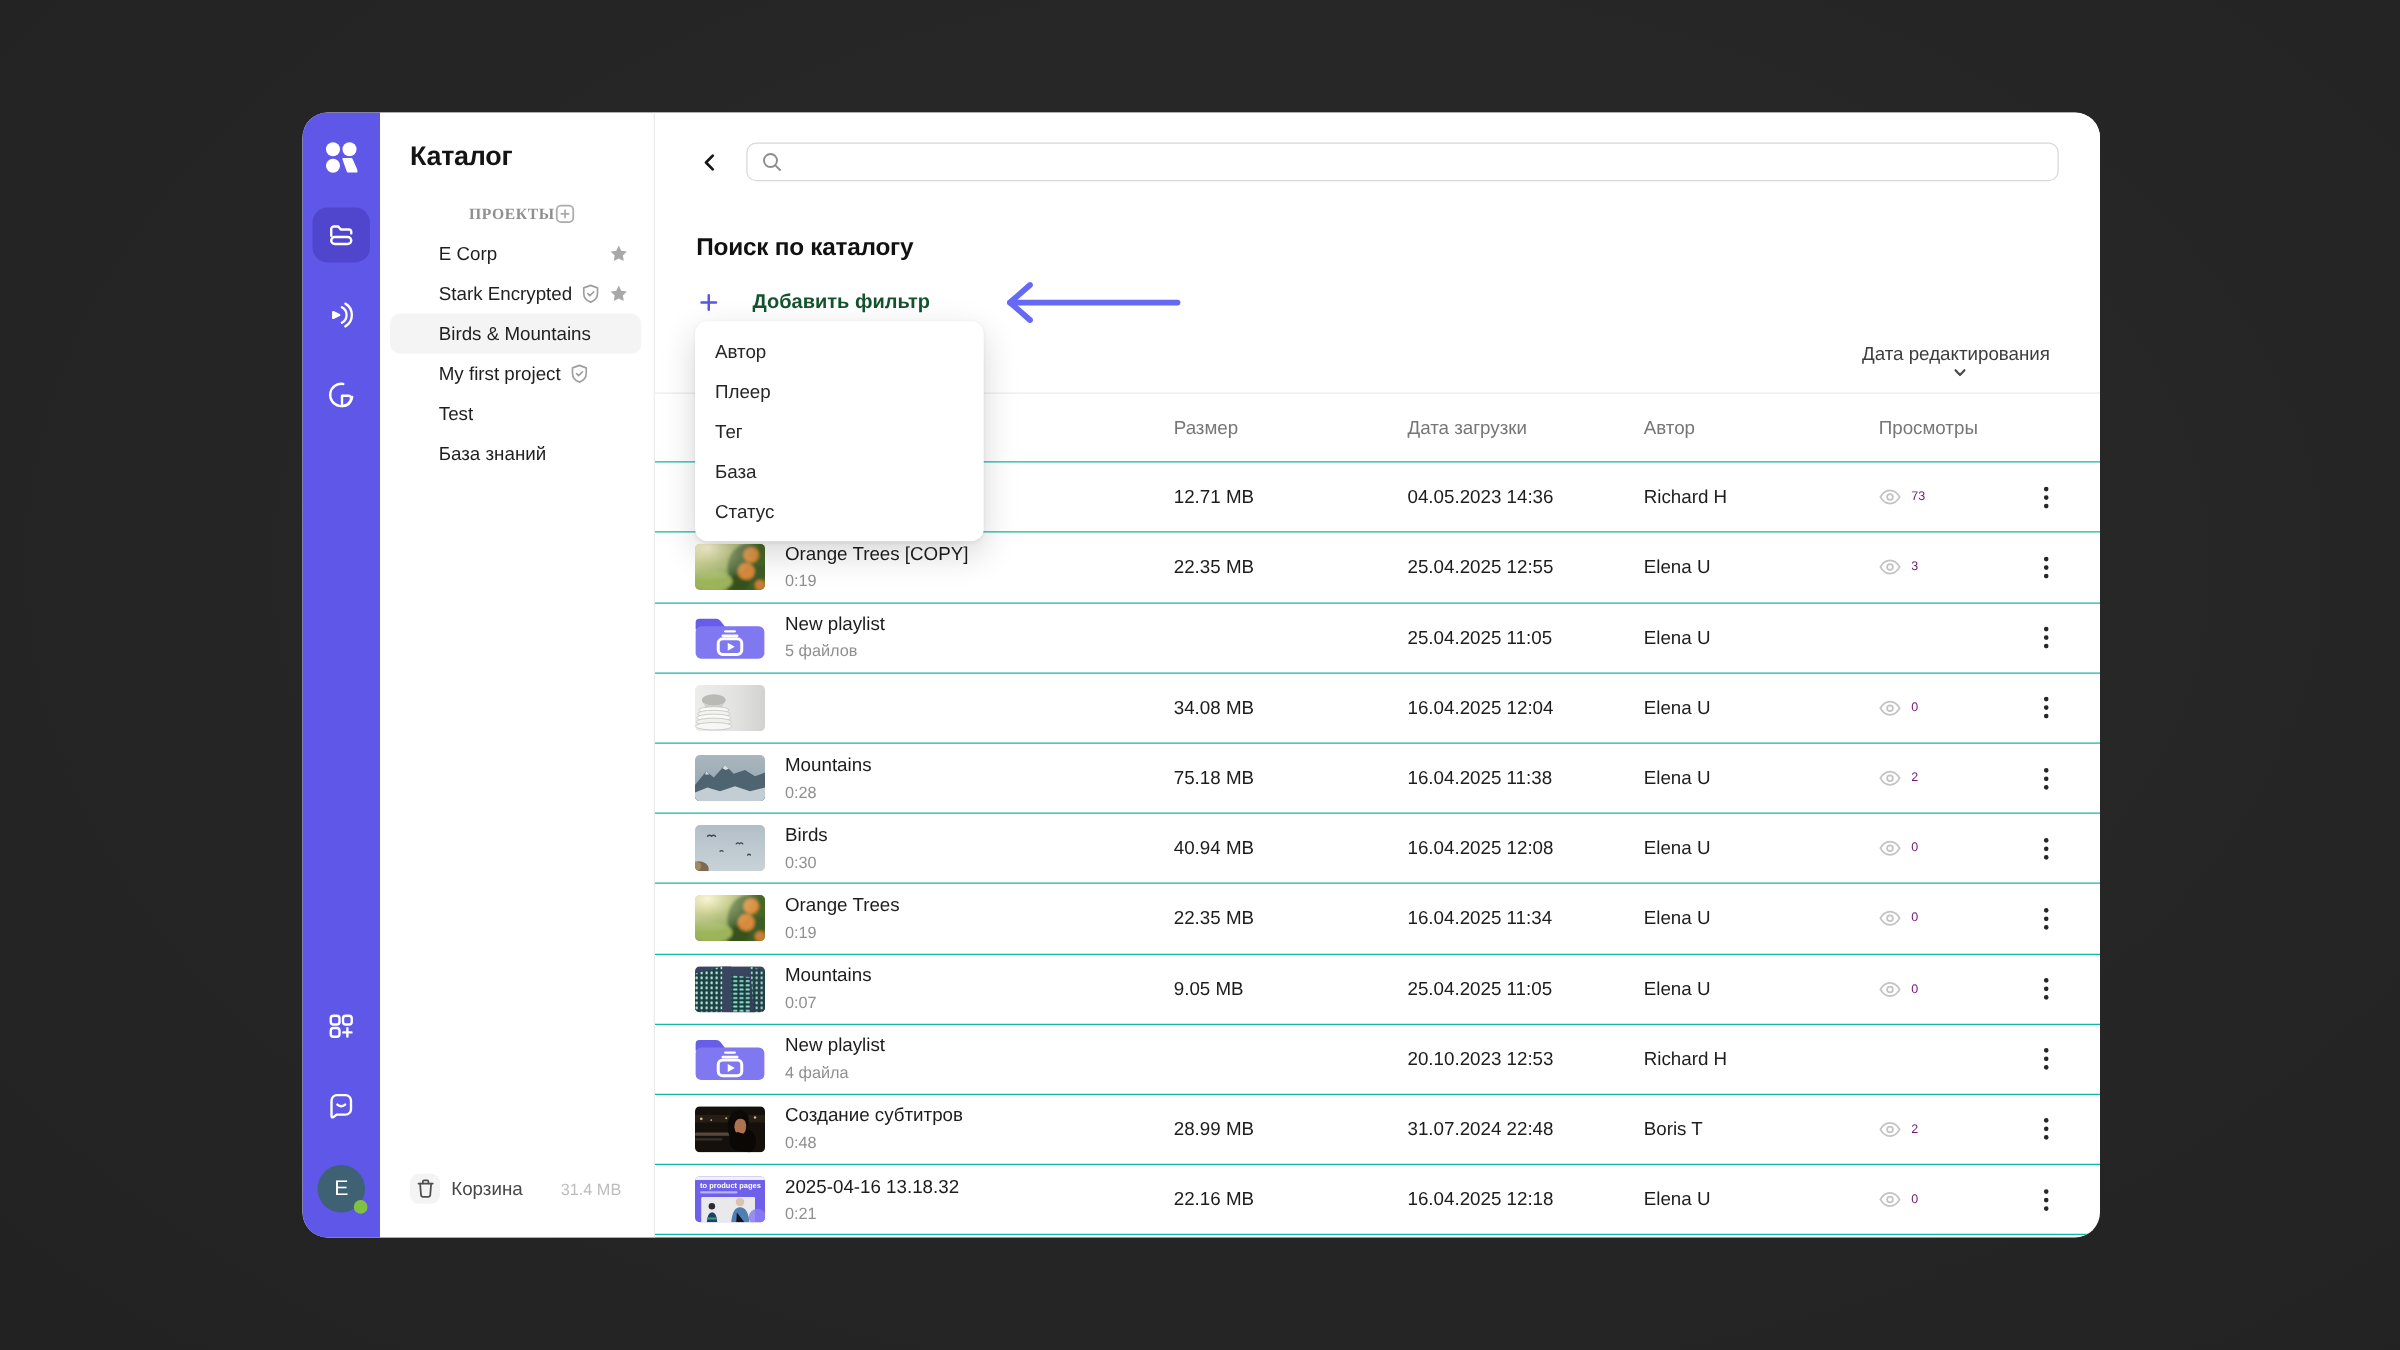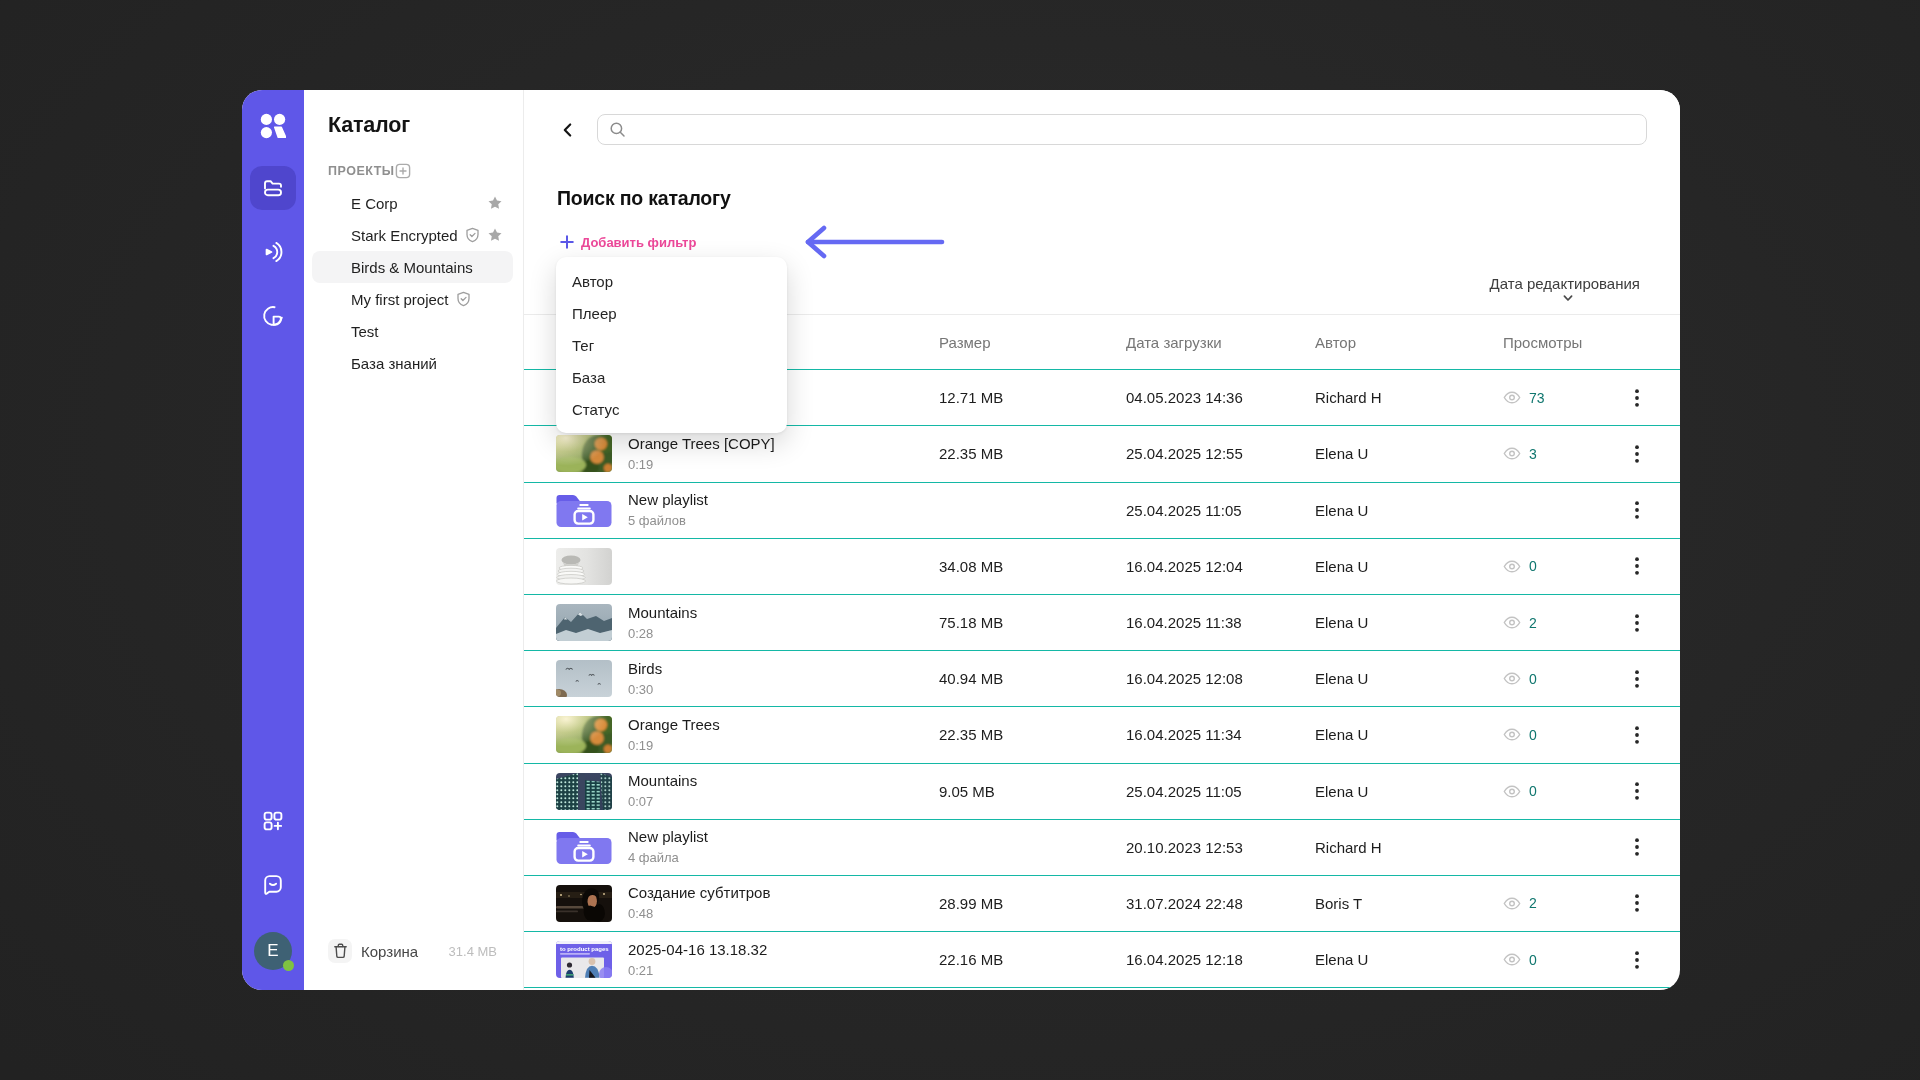--- a/index.html
+++ b/index.html
@@ -38,21 +38,21 @@
   .rail-avatar .online-dot {
     position:absolute; right:-2px; bottom:-1px; width:11px; height:11px; border-radius:50%;
     background:#7fc241;
   }
   
   .sidebar {
     position:absolute; left:62px; top:0; width:220px; height:900px; background:#fff;
     border-right:1px solid #ececec;
   }
   .sb-title { position:absolute; left:24px; top:23px; font-size:21.5px; font-weight:700; color:#141414; letter-spacing:-0.2px; }
-  .sb-projects-head { position:absolute; left:24px; right:16px; top:72px; height:18px; display:flex; align-items:center; justify-content:flex-start; }
+  .sb-projects-head { position:absolute; left:24px; right:16px; top:72px; height:18px; display:flex; align-items:center; justify-content:center;font-family:Liberation Serif, serif; }
   .sb-projects-label { font-size:12.5px; font-weight:700; color:#8f8f8f; letter-spacing:.5px; }
   .sb-add-project { width:16px; height:16px; cursor:pointer; display:flex; }
   .sb-items { position:absolute; left:8px; right:10px; top:97px; }
   .sb-item {
     position:relative; height:32px; border-radius:8px; display:flex; align-items:center;
     padding:0 12px 0 16px; cursor:pointer;
   }
   .sb-item.selected { background:#f4f4f5; }
   .sb-item-label { font-size:15px; color:#1f1f1f; white-space:nowrap;margin-left:23px; }
   .sb-item .shield { margin-left:7px; display:flex; }
@@ -67,21 +67,21 @@
   .search-box {
     position:absolute; left:73px; top:24px; width:1050px; height:31px;
     border:1px solid #d8d8d8; border-radius:8px; background:#fff; display:flex; align-items:center; padding-left:11px;
   }
   .search-box input {
     border:none; outline:none; flex:1; height:100%; font-size:14px; color:#333; background:transparent; margin-left:8px;
     font-family:"Liberation Sans", sans-serif;
   }
   .page-heading { position:absolute; left:33px; top:97px; font-size:19.5px; font-weight:700; color:#111; letter-spacing:-0.2px; }
   .add-filter { position:absolute; left:35px; top:140px; height:24px; display:flex; align-items:center; cursor:pointer; }
-  .add-filter-label { margin-left:6px; font-size:13px; font-weight:600; color:#ec4899; }
+  .add-filter-label { margin-left:27px; font-size:16px; font-weight:600; color:#14532d; }
   .sort-ctl { position:absolute; right:40px; top:185px; height:24px; display:flex; align-items:center; cursor:pointer;flex-direction:column; }
   .sort-label { font-size:15px; color:#3d3d3d; }
   .sort-ctl svg { margin-left:7px; }
   
   .table { position:absolute; left:0; top:224px; width:1156px; }
   .t-row {
     display:grid; grid-template-columns:32px 56px 16px 311px 187px 189px 188px 91px 86px;
     align-items:center; height:56.2px; border-bottom:1px solid #14b8a6;
   }
   .t-head { border-top:1px solid #ebebeb; }
@@ -89,21 +89,21 @@
   .t-cell { font-size:15px; color:#1d1d1d; }
   .thumb { grid-column:2; width:56px; height:37px; border-radius:4px; overflow:hidden; position:relative; }
   .thumb svg { display:block; }
   .t-name { grid-column:4; display:flex; flex-direction:column; justify-content:center; }
   .t-name .nm { font-size:15px; font-weight:500; color:#1c1c1c; line-height:20px; white-space:nowrap; }
   .t-name .sub { font-size:13px; color:#8f8f8f; line-height:18px; margin-top:2px; }
   .t-size { grid-column:5; }
   .t-date { grid-column:6; }
   .t-author { grid-column:7; }
   .t-views { grid-column:8; display:flex; align-items:center; }
-  .t-views .cnt { margin-left:8px; font-size:14px; color:#0f766e;text-align:center; }
+  .t-views .cnt { margin-left:8px; font-size:10px; color:#701a75;text-align:center; }
   .t-kebab { grid-column:9; display:flex; justify-content:center; }
   .kebab-btn { width:28px; height:28px; border-radius:50%; display:flex; align-items:center; justify-content:center; cursor:pointer; }
   
   .filter-dropdown {
     position:absolute; left:314px; top:167px; width:231px; height:176px; background:#fff; border-radius:10px;
     box-shadow:0 10px 28px rgba(0,0,0,.16), 0 1px 3px rgba(0,0,0,.07);
     padding-top:8px; z-index:30;
   }
   .dd-item { height:32px; display:flex; align-items:center; padding-left:16px; font-size:15px; color:#252525; cursor:pointer; }
   

